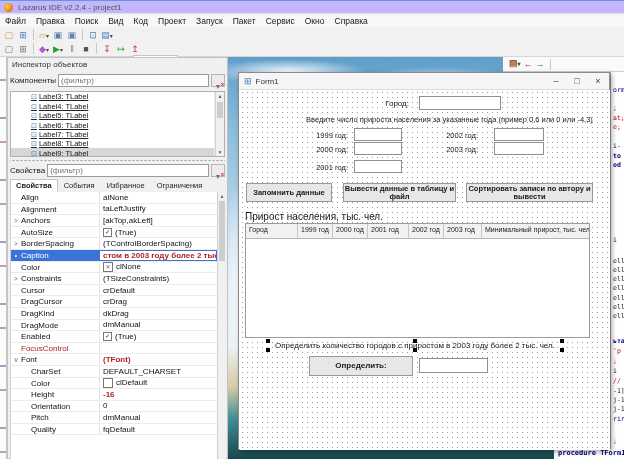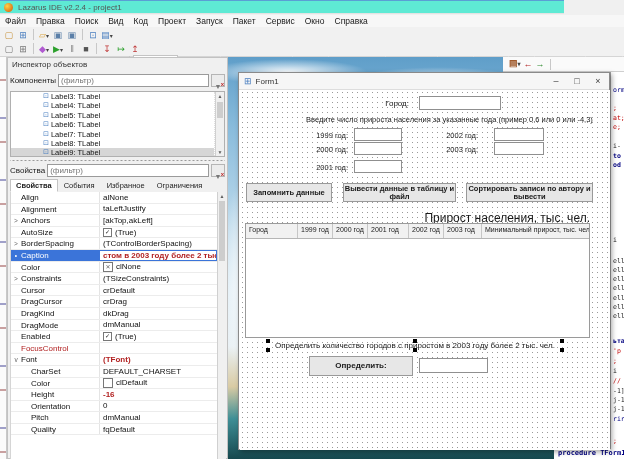--- a/index.html
+++ b/index.html
@@ -1,19 +1,19 @@
 <!DOCTYPE html>
 <html><head>
 <meta charset="utf-8">
 <style>
   html,body{margin:0;padding:0;}
   #screen{position:relative;width:624px;height:459px;background:#f0f0f0;overflow:hidden;
           font-family:"Liberation Sans",sans-serif;color:#222;-webkit-font-smoothing:antialiased;}
   
-  .titlebar{position:absolute;left:0;top:0;width:564px;height:14px;background:#5eead4;
+  .titlebar{position:absolute;left:0;top:0;width:624px;height:14px;background:#c4b5fd;
             border-top:1px solid #5a9fd4;border-bottom:1px solid #e3e3e3;display:flex;align-items:center;padding-left:4px;box-sizing:border-box;}
   .laz-icon{width:9px;height:9px;border-radius:50%;background:radial-gradient(circle at 35% 35%,#ffd24a,#e07818 70%);margin-right:5px;flex:none;}
   .titlebar .txt{font-size:8px;color:#555;white-space:nowrap;}
   
   .menubar{position:absolute;left:0;top:15px;width:624px;height:12px;background:#f7f7f7;display:flex;align-items:center;}
   .menu-item{font-size:8.5px;color:#1a1a1a;padding:0 5px;white-space:nowrap;}
   
   .toolzone{position:absolute;left:0;top:27px;width:624px;height:30px;background:#f1f1f1;border-bottom:1px solid #d5d5d5;box-sizing:border-box;}
   .tbrow{position:absolute;left:3px;display:flex;gap:2px;align-items:center;height:13px;}
   .tbrow.r1{top:1px;} .tbrow.r2{top:15px;}
@@ -37,21 +37,21 @@
   .inspector{position:absolute;left:7px;top:0;width:221px;height:402px;background:#f0f0f0;border:1px solid #c2c2c2;box-sizing:border-box;}
   .insp-title{position:absolute;left:0;top:0;width:100%;height:14px;font-size:8px;color:#333;padding:2px 0 0 4px;box-sizing:border-box;}
   .filter-row{position:absolute;left:2px;width:215px;height:15px;display:flex;align-items:center;gap:2px;}
   .filter-row .lbl{font-size:8px;color:#1a1a1a;flex:none;}
   .filter-row input{flex:1;height:11px;font-size:8px;border:1px solid #9a9a9a;padding:0 2px;font-family:"Liberation Sans",sans-serif;min-width:0;}
   .funnel{position:relative;flex:none;width:14px;height:13px;background:#ececec;border:1px solid #b5b5b5;box-sizing:border-box;text-align:center;}
   .funnel .f1{font-size:7px;color:#777;line-height:11px;}
   .funnel .f2{position:absolute;right:0px;bottom:-1px;font-size:6px;color:#c03030;font-weight:bold;}
   .tree{position:absolute;left:2px;top:33px;width:215px;height:66px;background:#fff;border:1px solid #b0b0b0;box-sizing:border-box;overflow:hidden;}
   .tree-inner{position:absolute;left:0;top:0;right:9px;bottom:0;border-right:1px dotted #e0e0e0;}
-  .tree-item{display:flex;align-items:flex-start;height:9.4px;padding-left:32px;white-space:nowrap;}
+  .tree-item{display:flex;align-items:flex-end;height:9.4px;padding-left:20px;white-space:nowrap;text-decoration:underline;}
   .tree-item .t-icn{font-size:7px;color:#4a7fc0;margin-right:2px;}
   .tree-item .t-txt{font-size:7.5px;color:#111;}
   .tree-item.sel{background:#d6d6d6;}
   .vscroll{position:absolute;right:0;top:0;width:9px;bottom:0;background:#f0f0f0;border-left:1px solid #d0d0d0;box-sizing:border-box;}
   .vscroll .up,.vscroll .dn{position:absolute;left:0;width:100%;height:8px;font-size:5px;color:#606060;text-align:center;line-height:8px;}
   .vscroll .up{top:0;} .vscroll .dn{bottom:0;}
   .vscroll .thumb{position:absolute;left:1px;right:1px;top:10px;height:16px;background:#cdcdcd;}
   .splitter{position:absolute;left:2px;top:100px;width:215px;height:4px;
             background-image:radial-gradient(circle,#9a9a9a 0.6px,transparent 0.8px);background-size:4px 3px;background-position:center;background-repeat:repeat-x;}
   .insp-tabs{position:absolute;left:2px;top:121px;width:215px;height:13px;display:flex;align-items:flex-end;border-bottom:1px solid #c4c4c4;}
@@ -509,21 +509,21 @@
           <input class="fedit" style="left: 114px; top: 52px; width: 48px; height: 13px;">
           <span class="flabel" style="left:206px;top:55px;width:32px;text-align:right;font-size:7.5px;">2003 год:</span>
           <input class="fedit" style="left: 254px; top: 52px; width: 50px; height: 13px;">
           <span class="flabel" style="left:76px;top:73px;width:32px;text-align:right;font-size:7.5px;">2001 год:</span>
           <input class="fedit" style="left: 114px; top: 70px; width: 48px; height: 13px;">
 
           <div class="fbtn" style="left:6px;top:93px;width:86px;height:19px;">Запомнить данные</div>
           <div class="fbtn" style="left:103px;top:93px;width:113px;height:19px;">Вывести данные в таблицу и файл</div>
           <div class="fbtn" style="left:226px;top:93px;width:127px;height:19px;">Сортировать записи по автору и вывести</div>
 
-          <span class="flabel" style="left:5px;top:121px;width:345px;text-align:right;font-size:12px;">Прирост населения, тыс. чел.</span>
+          <span class="flabel" style="left:5px;top:121px;width:345px;text-align:left;font-size:10px;">Прирост населения, тыс. чел.</span>
 
           <div class="sgrid">
             <div class="grid-header">
 
             <span class="gh">Город</span>
                 <span class="gh">1999 год</span>
                 <span class="gh">2000 год</span>
                 <span class="gh">2001 год</span>
                 <span class="gh">2002 год</span>
                 <span class="gh">2003 год</span>

